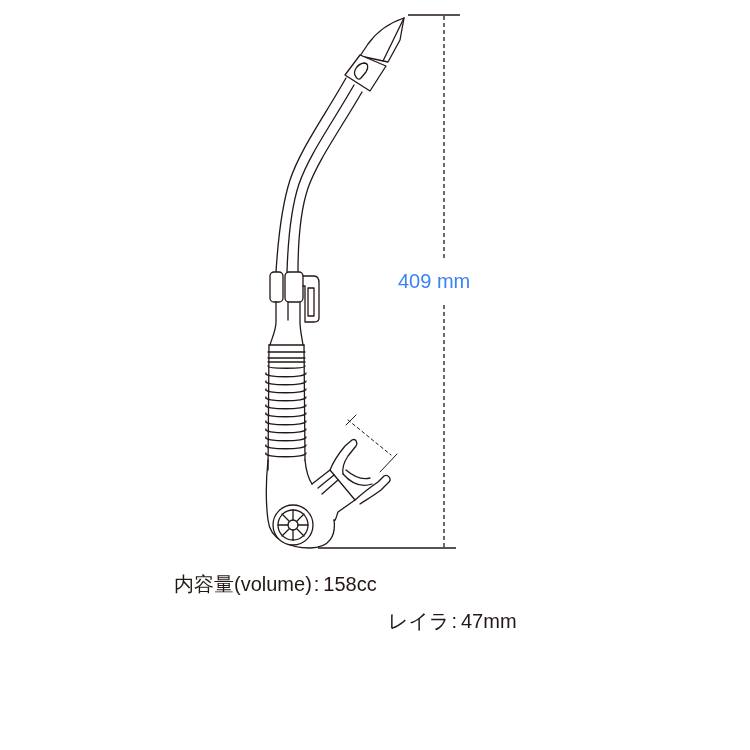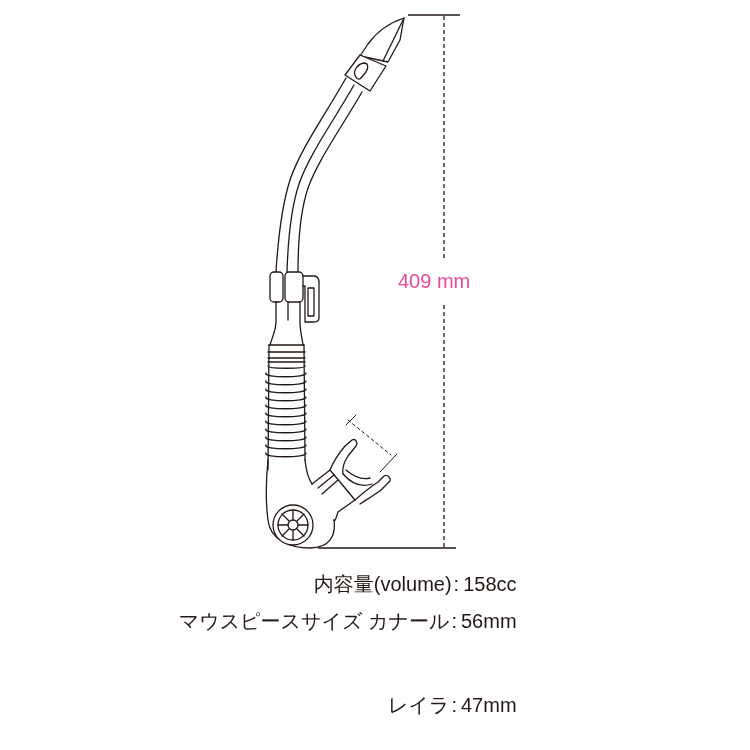--- a/index.html
+++ b/index.html
@@ -1,21 +1,21 @@
 <!DOCTYPE html>
 <html><head>
   <meta charset="utf-8">
   <style>
     html, body { margin: 0; padding: 0; background: #ffffff; }
     body { width: 750px; height: 750px; position: relative; overflow: hidden; font-family: "Liberation Sans", "DejaVu Sans", sans-serif; color: #231815; }
     #diagram { position: absolute; left: 0; top: 0; width: 750px; height: 560px; }
-    .dim-label { position: absolute; left: 398px; top: 270px; font-size: 20px; color: #ec4899; letter-spacing: 0px; }
-    .specs { position: absolute; left: 174px; top: 566px; font-size: 20px; line-height: 36.5px; color: #231815; text-align: right; }
+    .dim-label { position: absolute; left: 398px; top: 270px; font-size: 20px; color: #3b82f6; letter-spacing: 0px; }
+    .specs { position: absolute; left: 174px; top: 566px; font-size: 20px; line-height: 36.5px; color: #231815; }
     .spec-row { white-space: nowrap; }
-    .spec-row.indent { padding-left: 214px; margin-top: 48px; }
+    .spec-row.indent { padding-left: 214px; }
     .sep { display: inline-block; margin: 0 4px 0 2px; }
   </style>
 </head>
 <body>
 
 <svg id="diagram" viewBox="0 0 750 560" xmlns="http://www.w3.org/2000/svg">
   <g fill="none" stroke="#231815" stroke-width="1.3" stroke-linecap="round" stroke-linejoin="round">
 
     <g>
       <path d="M404,18 C392,22 378,30 368,44 L360,56 L388,62 L400,40 Z" fill="#fff"></path>
@@ -94,19 +94,16 @@
     <line x1="318" y1="548" x2="456" y2="548" stroke-width="1.5"></line>
   </g>
 </svg>
 
 <div class="dim-label">409 mm</div>
 
 <div class="specs">
   <div class="spec-row">
     <span>内容量</span><span>(volume)</span><span class="sep">:</span><span>158cc</span>
   </div>
-  <div class="spec-row">
-    <span>マウスピースサイズ</span> <span>カナール</span><span class="sep">:</span><span>56mm</span>
-  </div>
   <div class="spec-row indent">
     <span>レイラ</span><span class="sep">:</span><span>47mm</span>
   </div>
 </div>
 
 </body></html>

